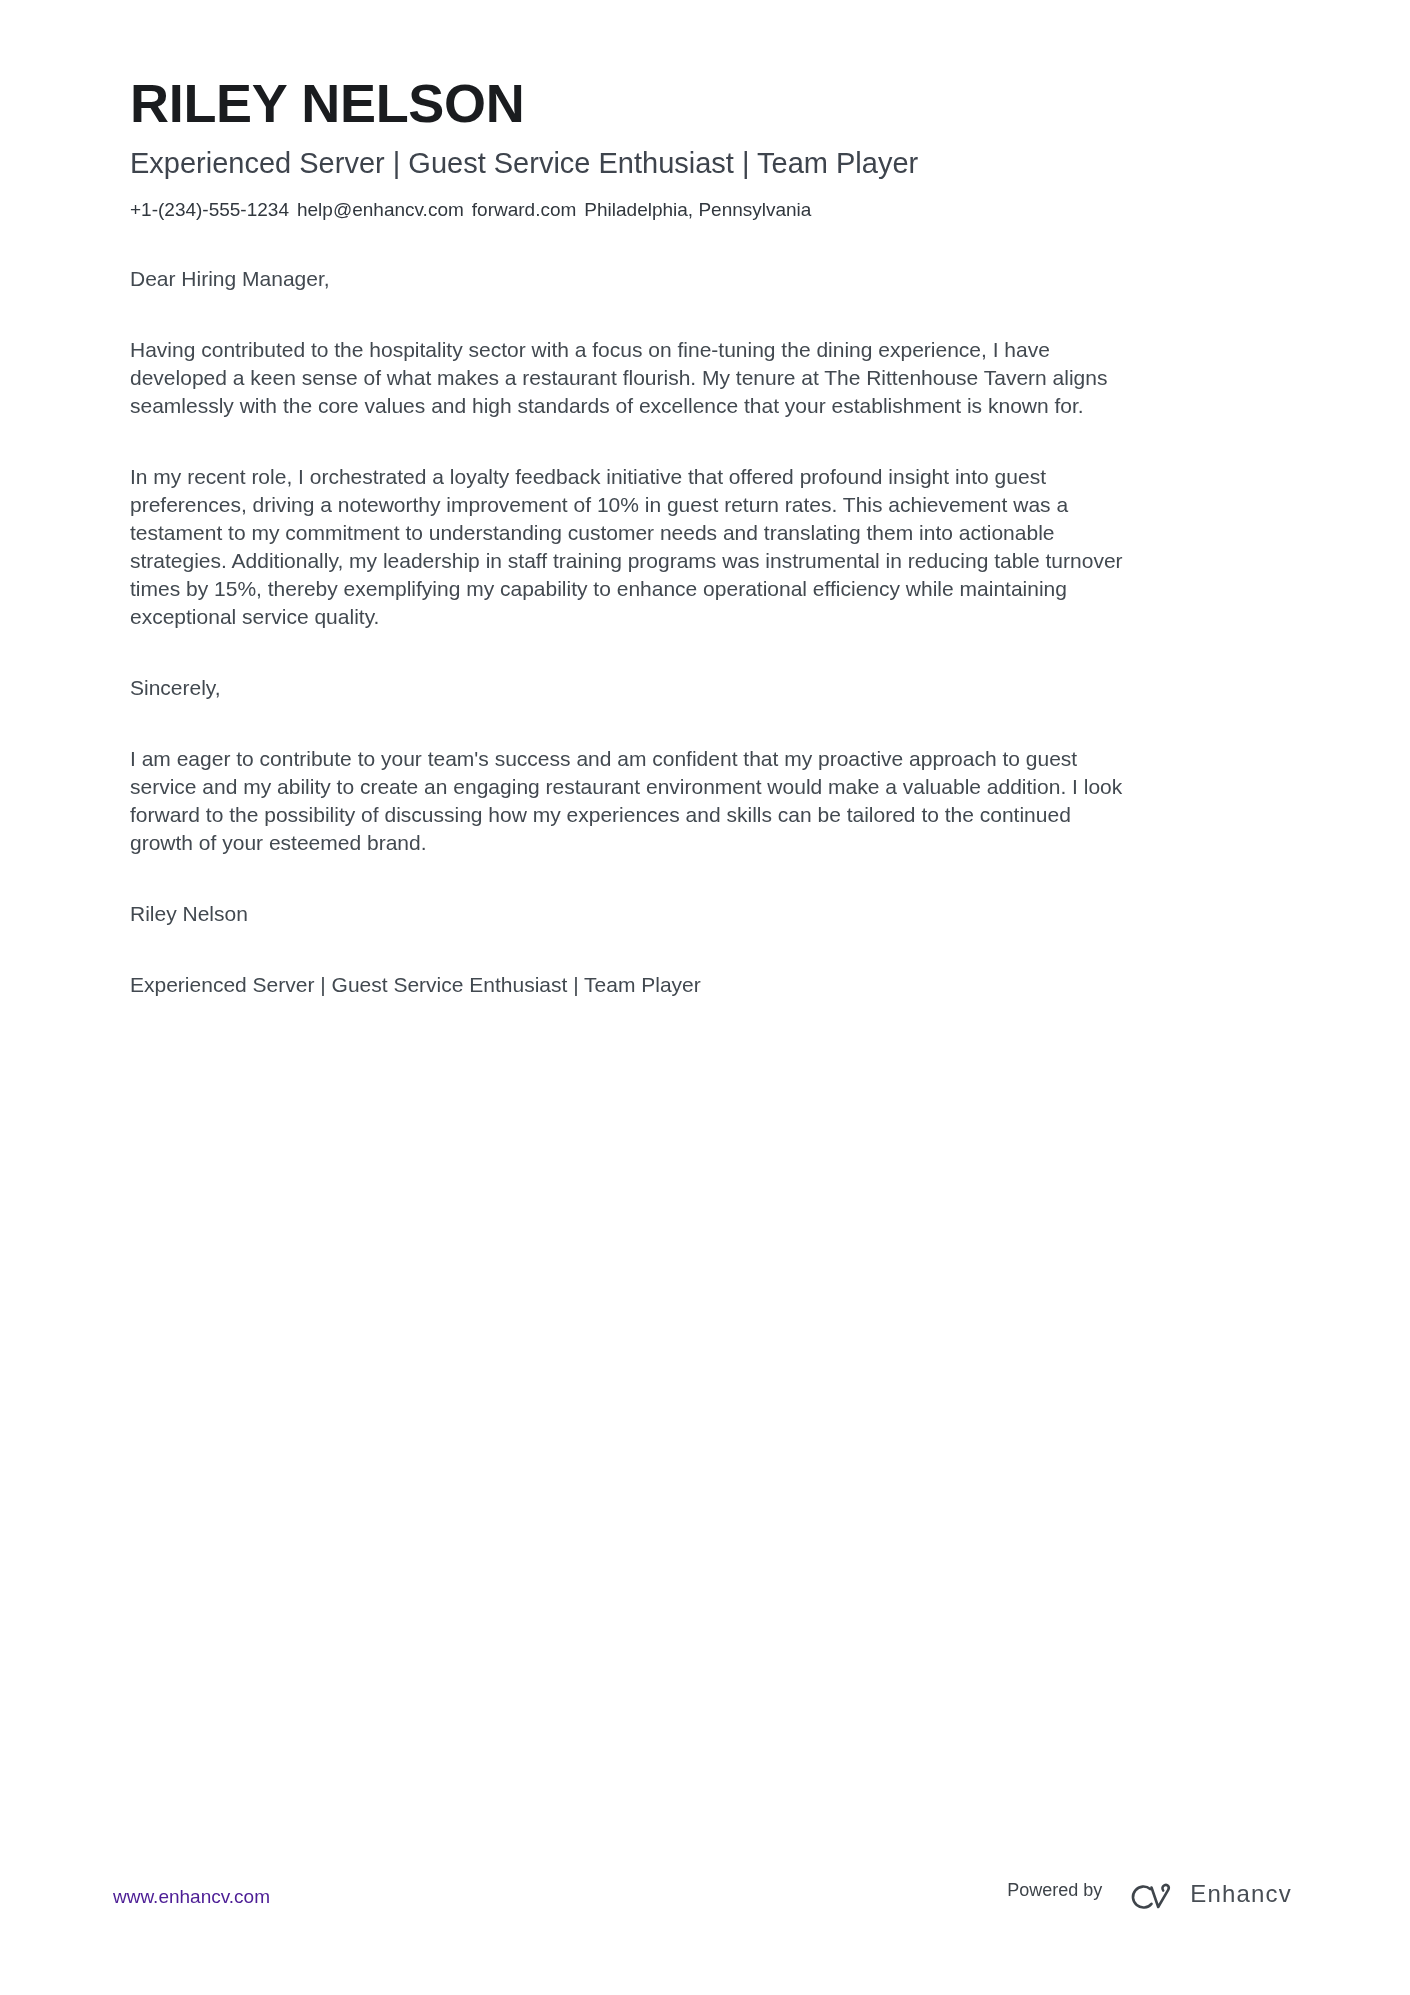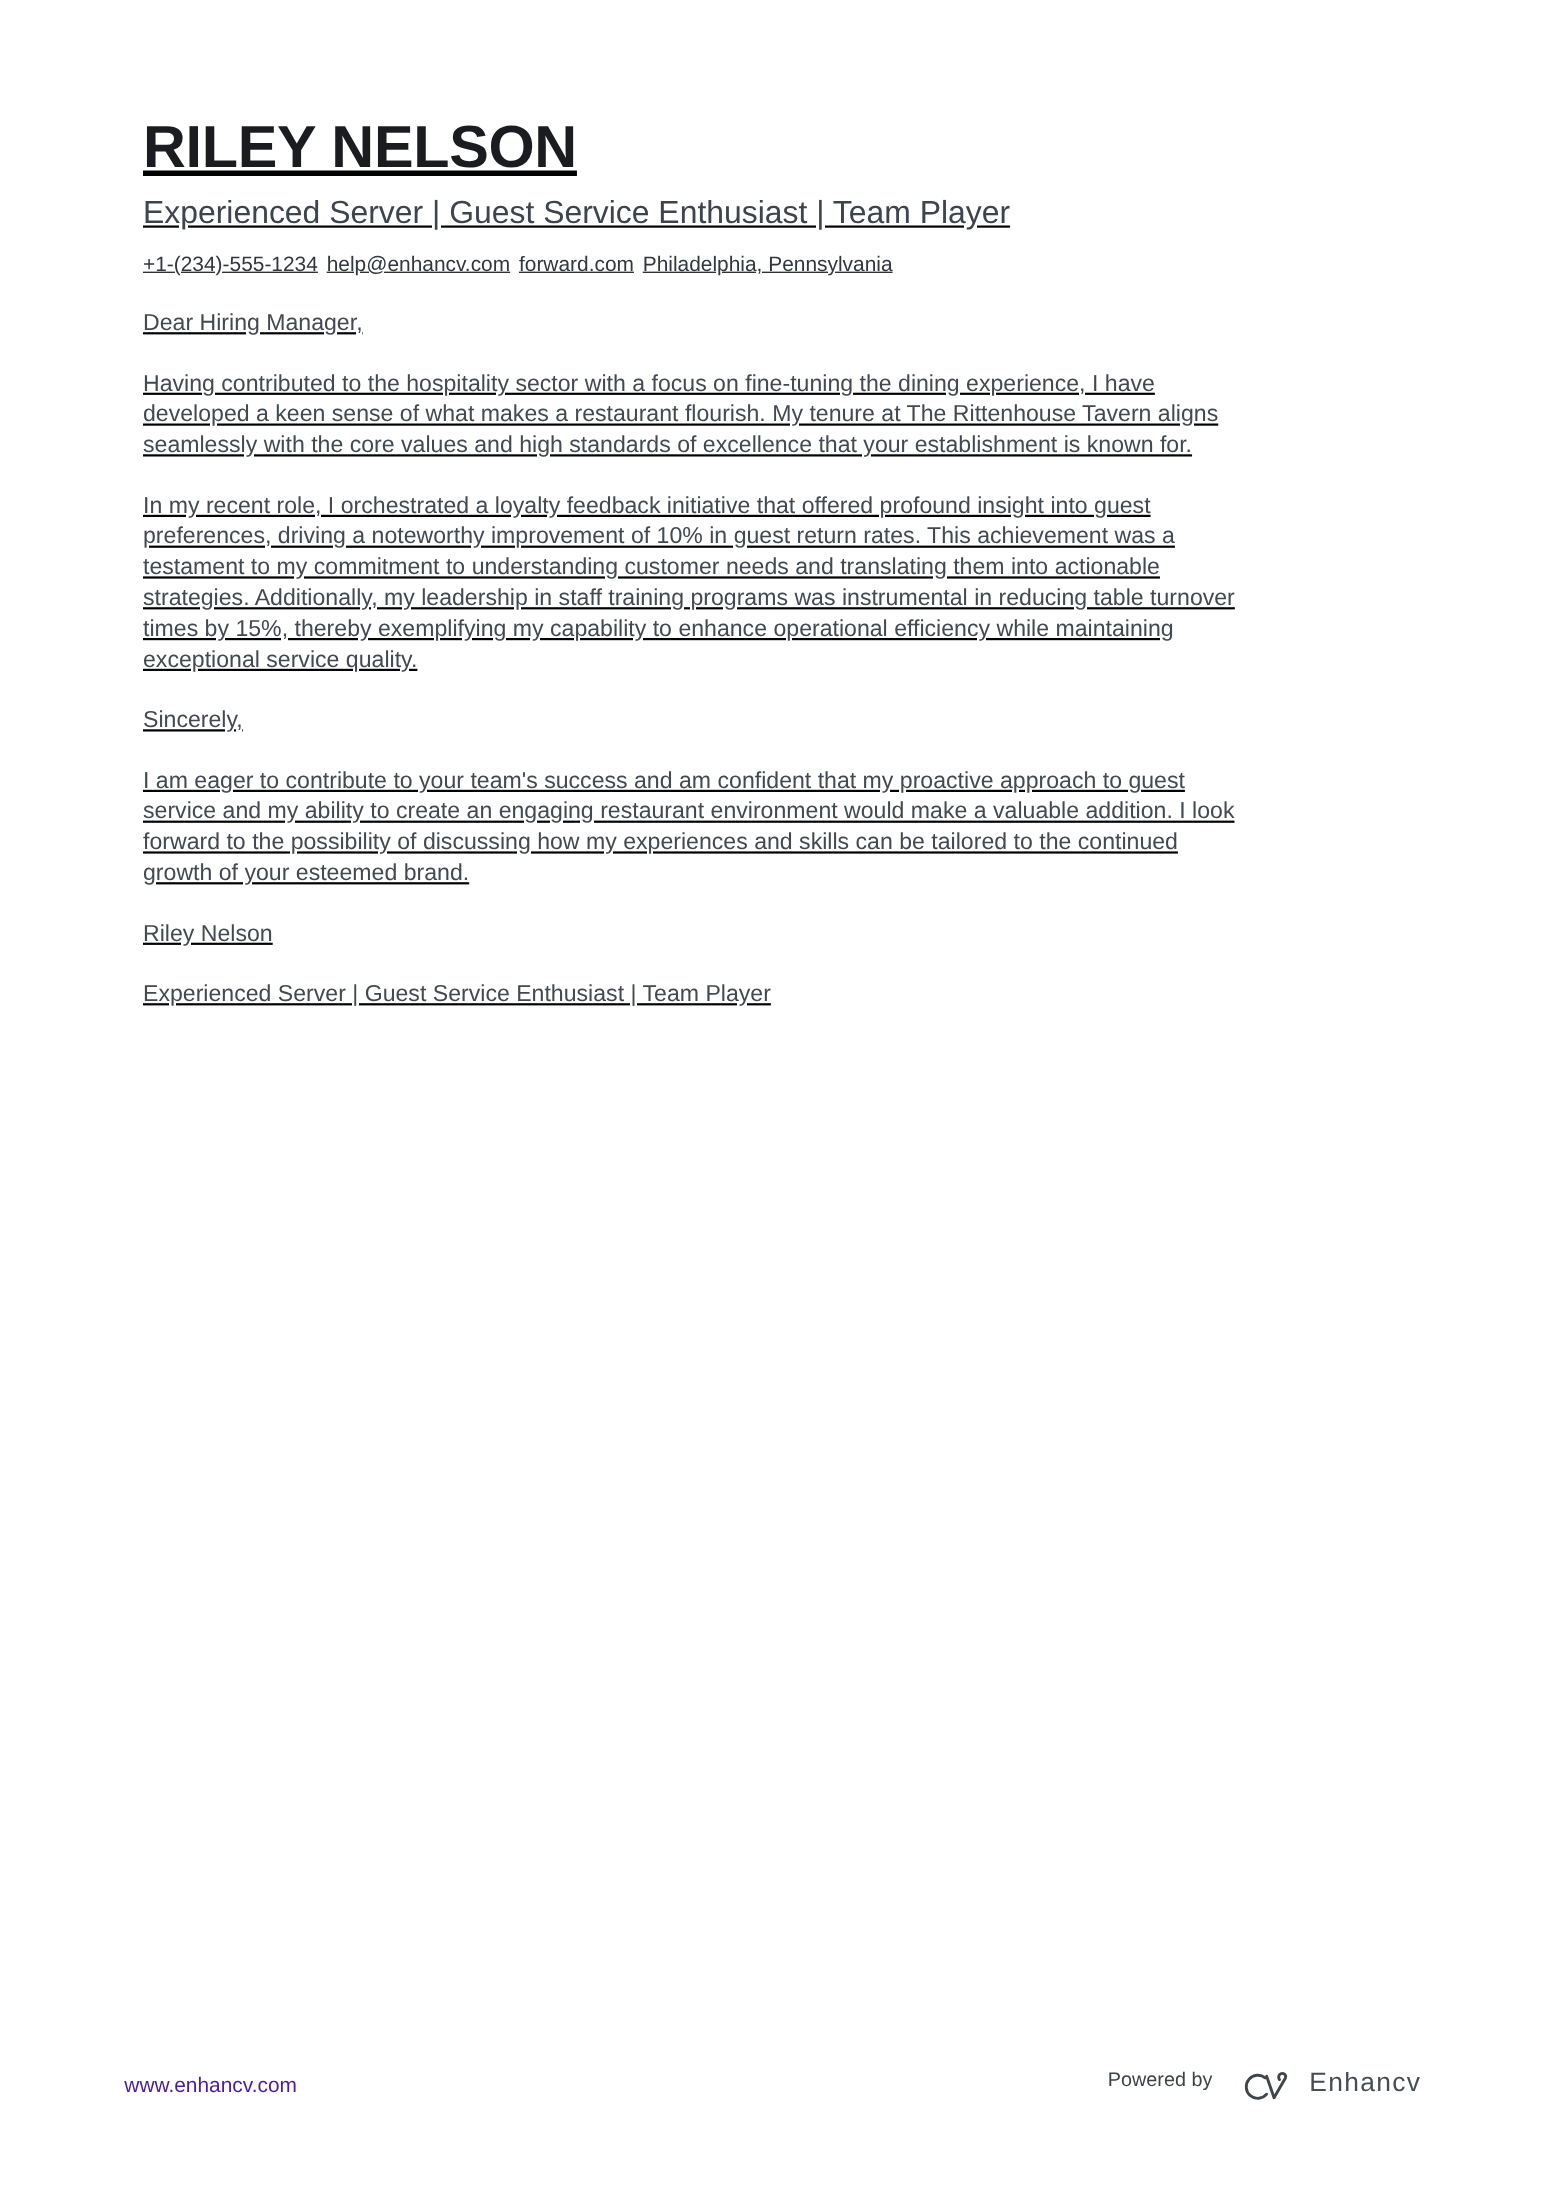--- a/index.html
+++ b/index.html
@@ -12,22 +12,21 @@
     font-family: "Liberation Sans", sans-serif;
   }
   .page {
     position: relative;
     width: 1410px;
     height: 1995px;
     background: #ffffff;
     overflow: hidden;
   }
   .content {
-    padding: 102px 112px 0 130px;
-    text-decoration: underline;
+    padding: 71px 112px 0 130px;
   }
   .name {
     margin: 0;
     font-size: 54px;
     line-height: 64px;
     font-weight: 700;
     letter-spacing: -0.3px;
     color: #1a1c1f;
   }
   .tagline {
@@ -53,21 +52,21 @@
     font-weight: 700;
     letter-spacing: 0.5px;
     color: #7f858b;
   }
   .letter {
     font-size: 21px;
     line-height: 28px;
     color: #424950;
   }
   .letter p {
-    margin: 27px 0 0 0;
+    margin: 43px 0 0 0;
     white-space: pre-line;
   }
   .footer {
     position: absolute;
     left: 113px;
     right: 118px;
     top: 1880px;
     display: flex;
     justify-content: space-between;
     align-items: center;

